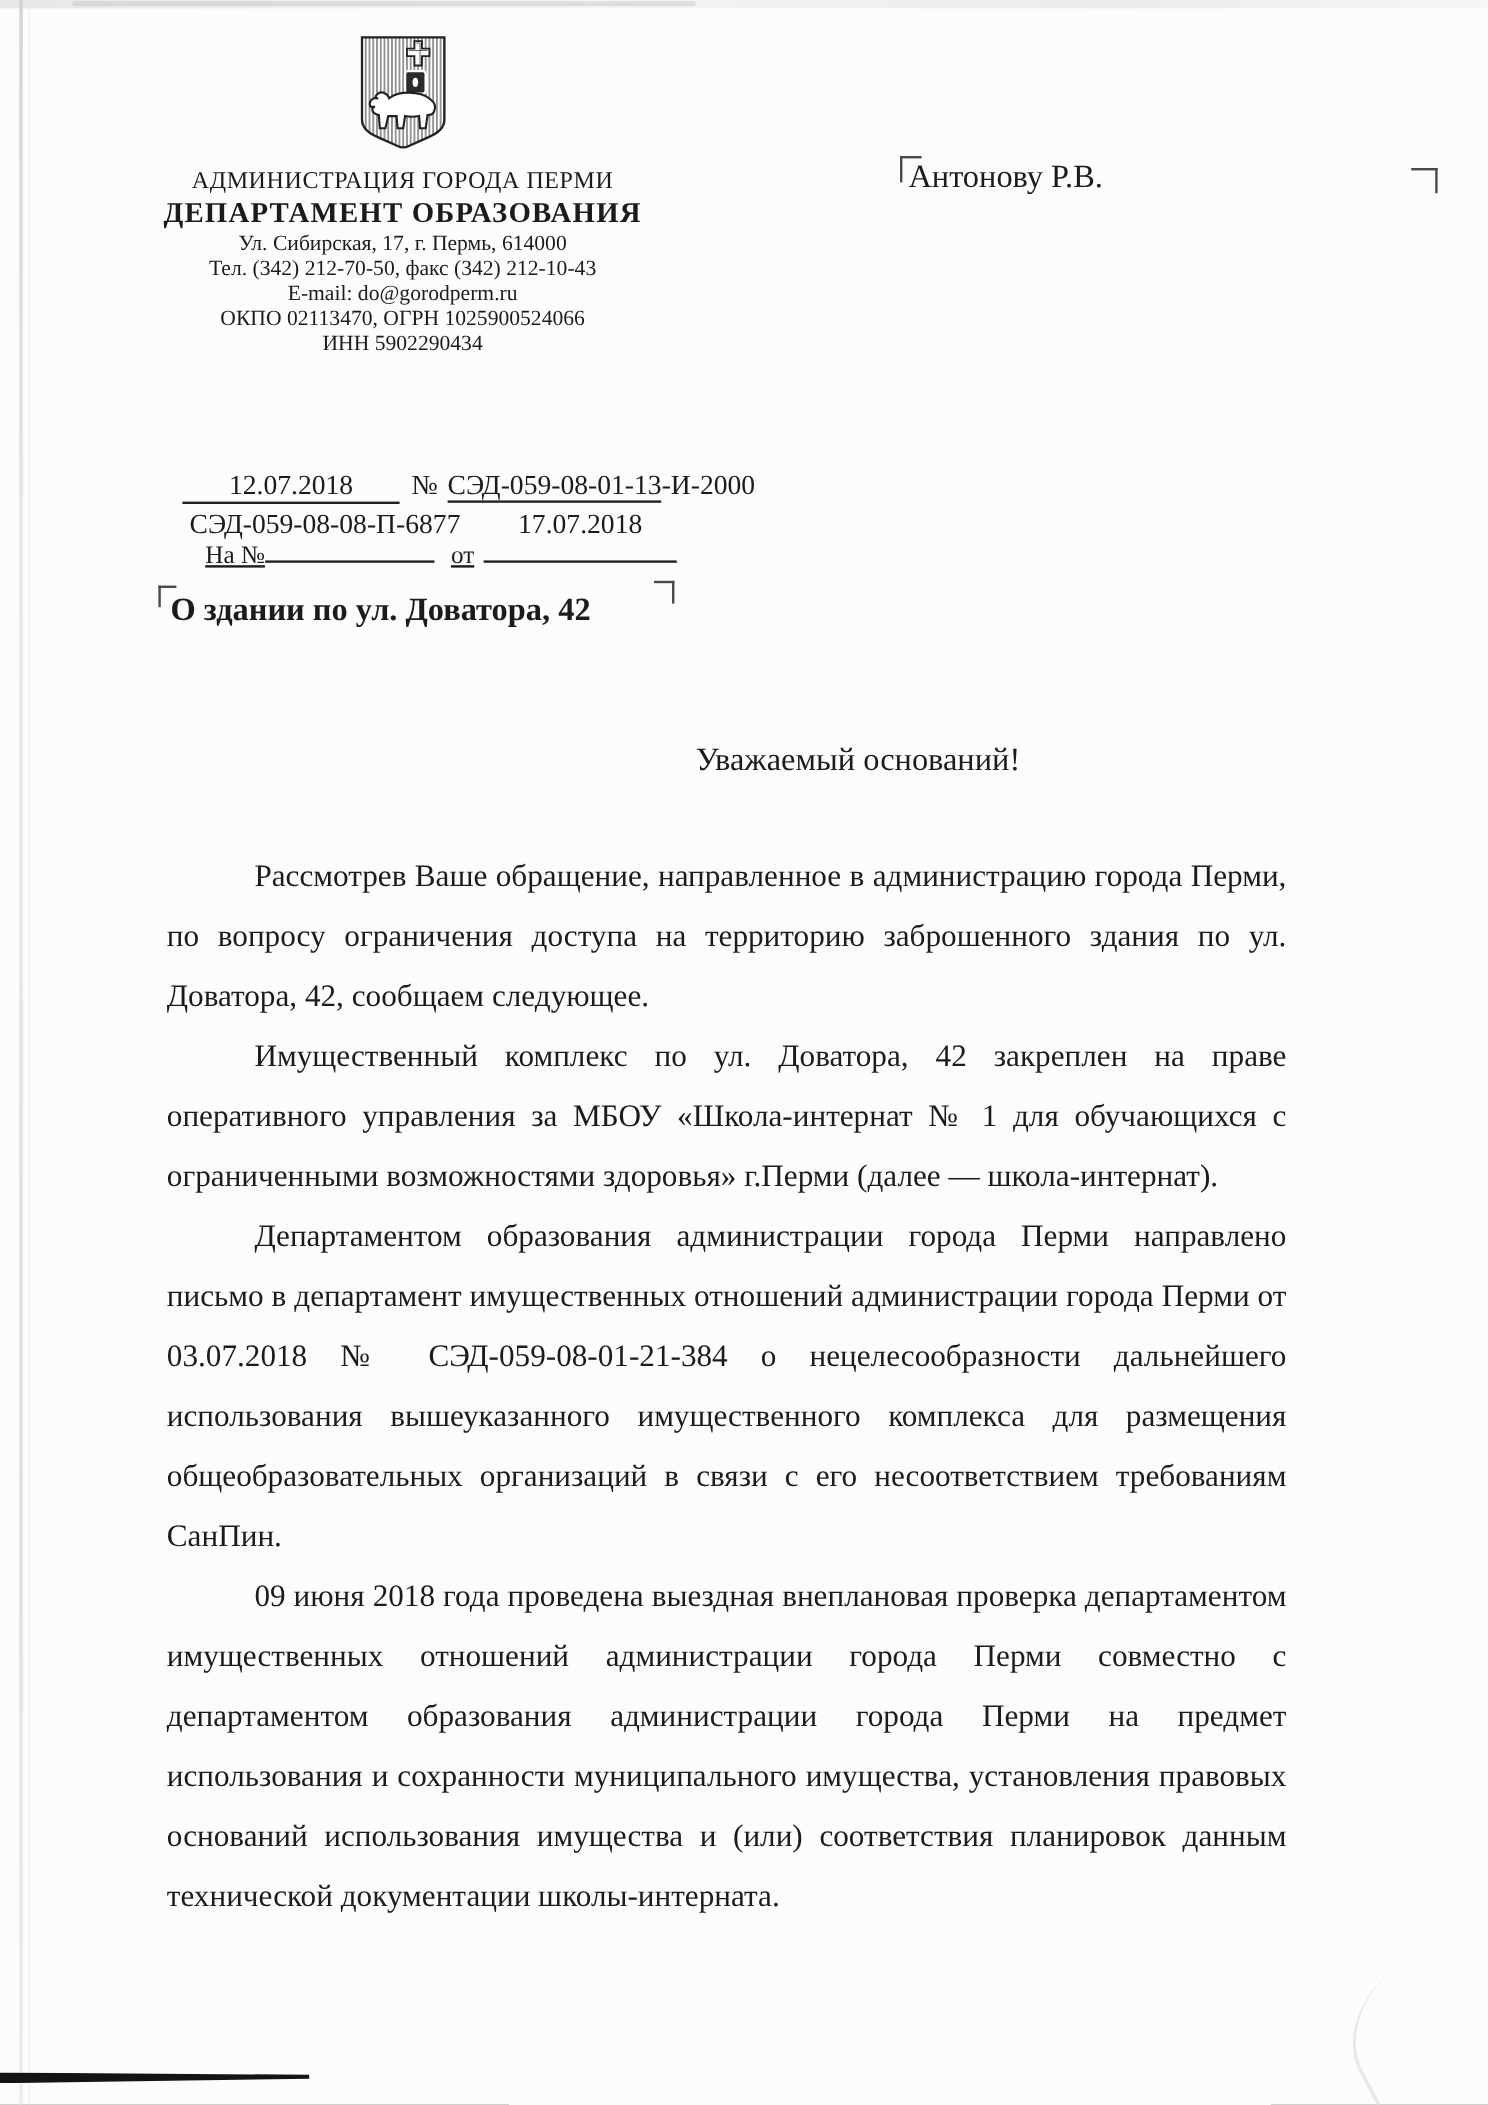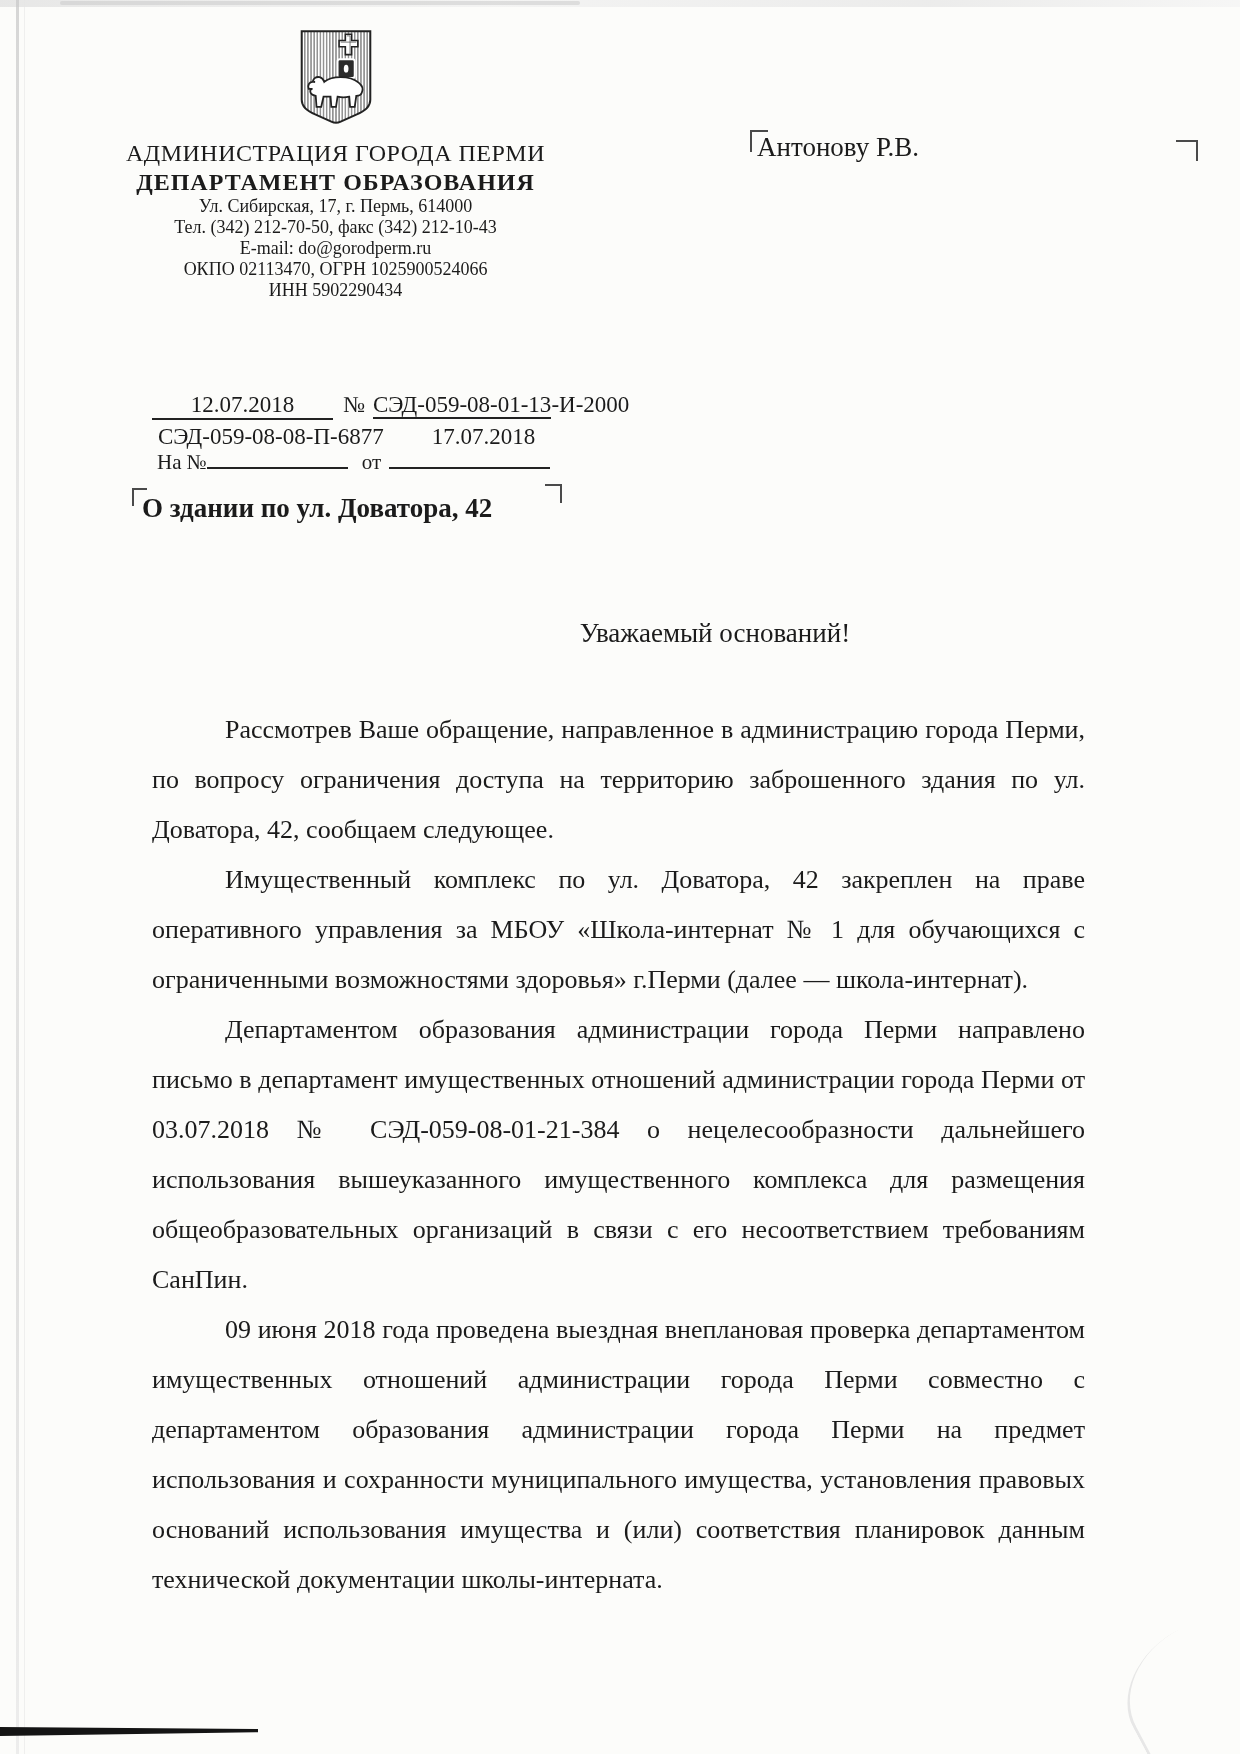--- a/index.html
+++ b/index.html
@@ -19,47 +19,47 @@
   .edge-top{position:absolute;left:0;top:0;width:100%;height:7px;
     background:linear-gradient(90deg,#dcdcdc,#efefef 40%,#e3e3e3 75%,#f3f3f3);opacity:.65;}
   .smudge-top{position:absolute;left:60px;top:1px;width:520px;height:4px;background:#c8c8c8;opacity:.5;border-radius:2px;}
   .bar-bottom{position:absolute;left:0;top:1726px;width:258px;height:10px;background:#141414;
     clip-path:polygon(0 10%,100% 30%,100% 62%,0 100%);}
   .streak-br{position:absolute;left:1120px;top:1630px;width:140px;height:110px;
     border-left:3px solid #e3e3e3;border-radius:60% 0 0 0;transform:rotate(-28deg);opacity:.8;}
   
   .letterhead{position:absolute;left:108px;top:28px;width:455px;text-align:center;}
   .crest{display:block;margin:0 auto 12px auto;}
-  .org1{font-size:24px;letter-spacing:.5px;white-space:nowrap;}
+  .org1{font-size:20px;letter-spacing:.5px;white-space:nowrap;}
   .org2{font-size:24px;font-weight:bold;letter-spacing:1px;white-space:nowrap;margin-top:2px;}
   .lh-line{font-size:18px;line-height:21px;white-space:nowrap;}
   
   .addressee{position:absolute;left:757px;top:132px;font-size:27px;}
   
   .mark{position:absolute;}
   .mark.tl{border-top:2px solid #4a4a4a;border-left:2px solid #4a4a4a;}
   .mark.tr{border-top:2px solid #4a4a4a;border-right:2px solid #4a4a4a;}
   
   .ref{position:absolute;font-size:23px;white-space:nowrap;}
   .ref .u{border-bottom:2px solid #222;}
   .cell-date{display:inline-block;width:181px;text-align:center;border-bottom:2px solid #222;}
   .row1{left:152px;top:392px;}
   .row1 .no{margin:0 8px 0 10px;}
   .row2{left:158px;top:424px;}
   .row2 .indate{margin-left:48px;text-align:center;}
-  .row3{left:157px;top:447px;font-size:21px;}
+  .row3{left:171px;top:447px;font-size:21px;text-decoration:underline;}
   .blank{display:inline-block;border-bottom:2px solid #222;height:20px;vertical-align:baseline;}
   .blank.b1{width:141px;}
   .blank.b2{width:161px;margin-left:8px;}
   .row3 .ot{margin-left:14px;}
   
   .subject{position:absolute;left:142px;top:493px;font-size:27px;font-weight:bold;white-space:nowrap;}
   
   .salutation{position:absolute;left:365px;top:618px;width:700px;text-align:center;font-size:27px;}
-  .body{position:absolute;left:152px;top:705px;width:933px;font-size:26px;line-height:50px;text-align:justify;}
+  .body{position:absolute;left:139px;top:705px;width:933px;font-size:26px;line-height:50px;text-align:justify;}
   .body p{margin:0;text-indent:73px;}
 </style>
 </head>
 <body>
 
 <div class="page">
 
   <div class="edge-top"></div>
   <div class="smudge-top"></div>
   <div class="edge-left"></div>

